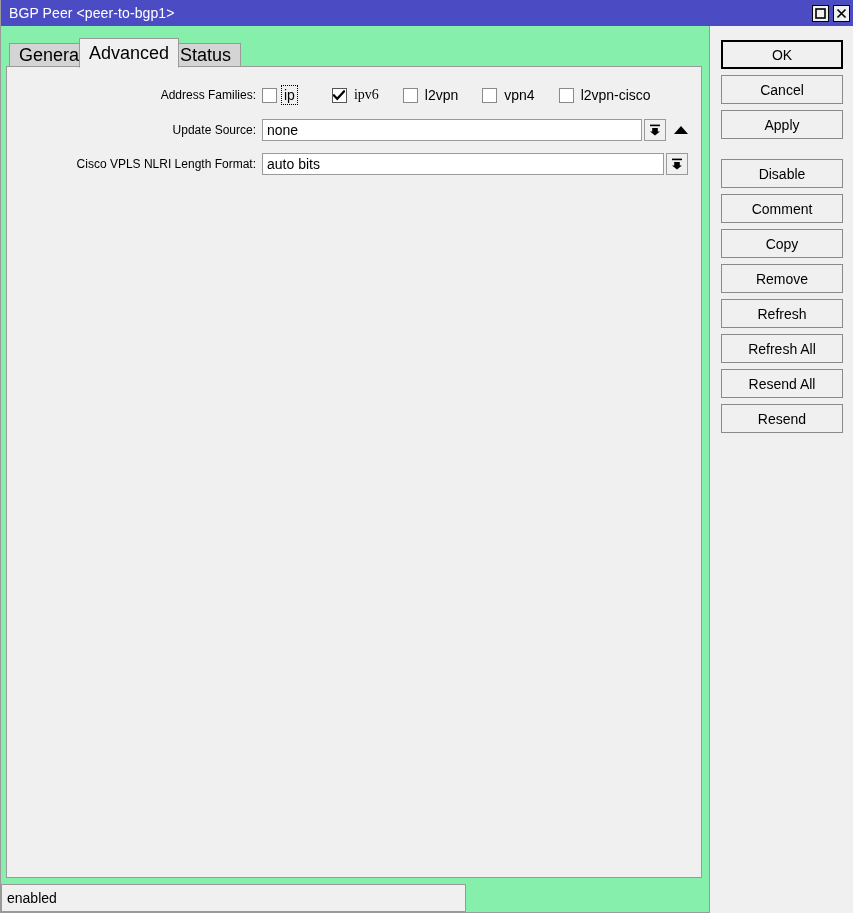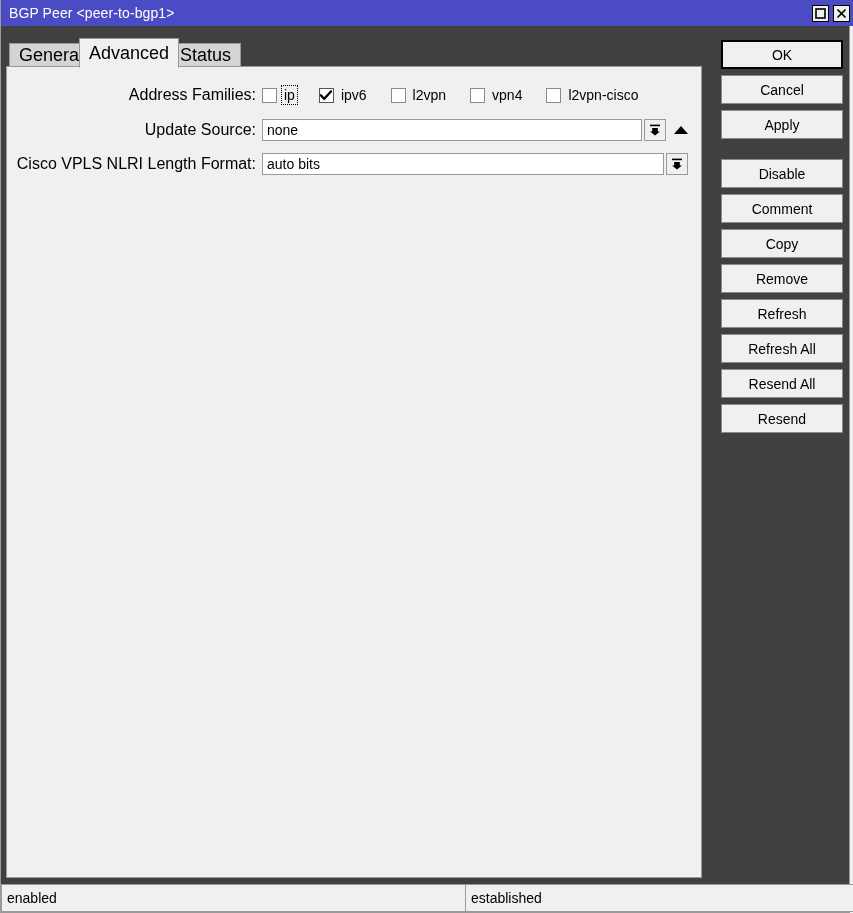--- a/index.html
+++ b/index.html
@@ -13,23 +13,23 @@
     font-family: "Liberation Sans", sans-serif;
     font-size: 14px;
     color: #000;
     overflow: hidden;
     -webkit-font-smoothing: none;
   }
 
   
   #window {
     position: relative;
-    width: 850px;
+    width: 710px;
     height: 913px;
-    background: #404040;
+    background: #86efac;
     box-sizing: border-box;
     border-left: 1px solid #9a9a9a;
     border-right: 1px solid #9a9a9a;
     border-bottom: 1px solid #9a9a9a;
   }
 
   
   #titlebar {
     position: absolute;
     left: 0; top: 0;
@@ -107,21 +107,21 @@
   }
 
   
   .row {
     position: absolute;
     display: flex;
     align-items: center;
   }
   .flabel {
     text-align: right;
-    font-size: 16px;
+    font-size: 12px;
     color: #000;
     white-space: nowrap;
     padding-right: 6px;
     box-sizing: border-box;
   }
 
   
   .cbwrap {
     display: flex;
     align-items: center;
@@ -282,21 +282,21 @@
   <div id="panel">
 
     <div class="row" style="left:0px; top:19px; width:690px;">
       <div class="flabel" style="width:255px;">Address Families:</div>
 
       <div class="cbwrap">
         <div class="cbox"></div>
         <div class="cblabel focus">ip</div>
       </div>
 
-      <div class="cbwrap" style="margin-left:22px;">
+      <div class="cbwrap" style="margin-left:35px;font-family:Liberation Serif, serif;">
         <div class="cbox checked">
           <span>
             <svg width="12" height="11" viewBox="0 0 12 11">
               <path d="M1 5.4 L4.2 8.8 L11 1.4" stroke="#000" stroke-width="2.2" fill="none" stroke-linecap="square" stroke-linejoin="miter"></path>
             </svg>
           </span>
         </div>
         <div class="cblabel">ipv6</div>
       </div>
 
@@ -360,16 +360,15 @@
     <div class="abtn">Copy</div>
     <div class="abtn">Remove</div>
     <div class="abtn">Refresh</div>
     <div class="abtn">Refresh All</div>
     <div class="abtn">Resend All</div>
     <div class="abtn">Resend</div>
   </div>
 
   <div id="statusbar">
     <div class="spane" id="spane-left">enabled</div>
-    <div class="spane" id="spane-right">established</div>
   </div>
 
 </div>
 
 </body></html>

